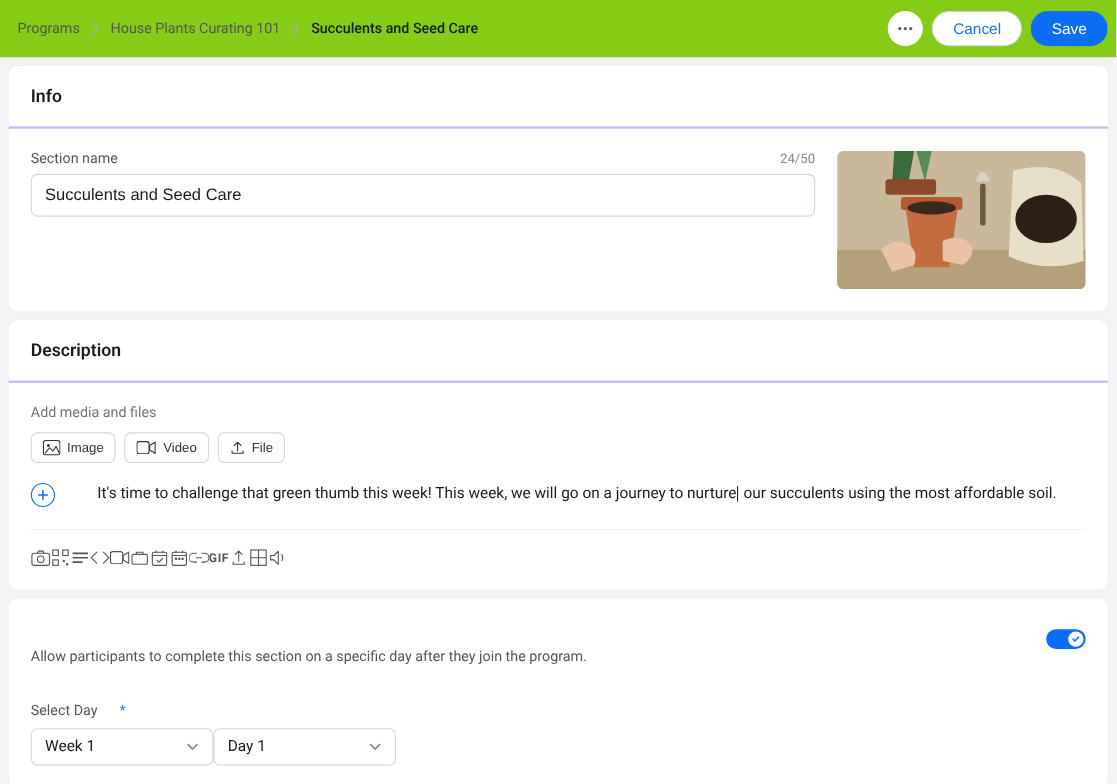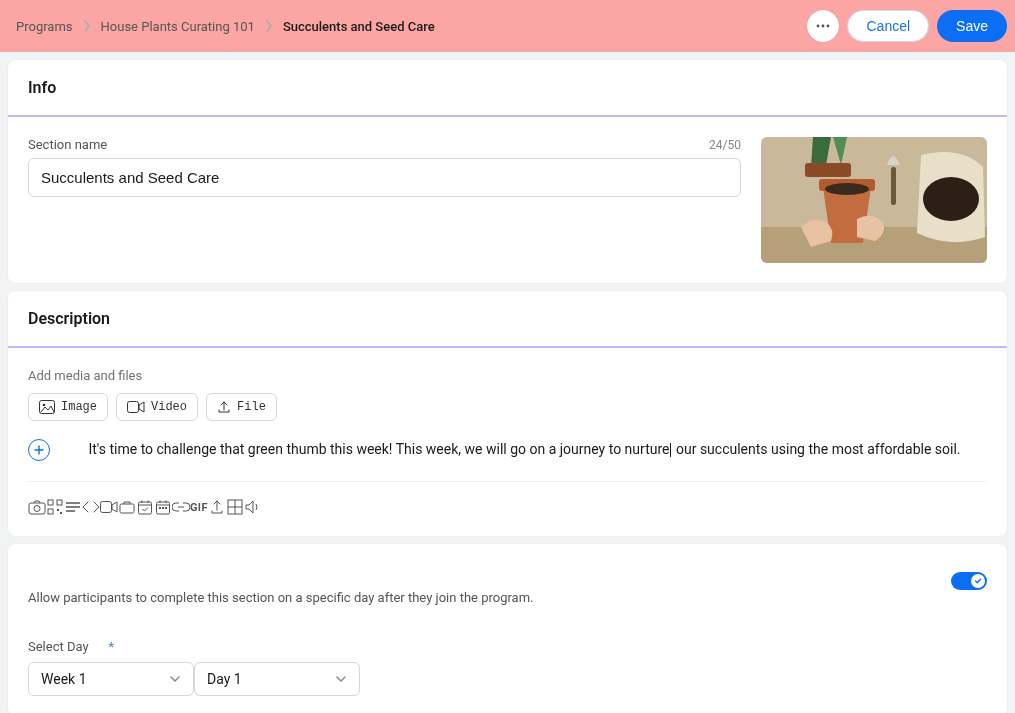--- a/index.html
+++ b/index.html
@@ -8,21 +8,21 @@
     background: #f1f3f5;
     color: #1a1a1a;
     font-size: 14px;
     width: 1015px;
   }
   .header {
     display: flex;
     align-items: center;
     justify-content: space-between;
     padding: 10px 8px 10px 16px;
-    background: #fca5a5;
+    background: #84cc16;
   }
   .breadcrumb {
     display: flex;
     align-items: center;
     gap: 10px;
     font-size: 13px;
     color: #555;
   }
   .breadcrumb-link { color: #555; cursor: pointer; }
   .breadcrumb-current { color: #1a1a1a; font-weight: 500; }
@@ -84,21 +84,21 @@
   }
   .info-body {
     display: flex;
     gap: 20px;
     align-items: flex-start;
   }
   .info-left { flex: 1; }
   .label-row {
     display: flex;
     justify-content: space-between;
-    align-items: center;
+    align-items: flex-start;
     margin-bottom: 6px;
   }
   .field-label {
     font-size: 13px;
     color: #555;
   }
   .char-count {
     font-size: 12px;
     color: #888;
   }
@@ -133,21 +133,20 @@
     display: inline-flex;
     align-items: center;
     gap: 6px;
     padding: 6px 10px;
     border: 1px solid #d0d7de;
     border-radius: 6px;
     background: #fff;
     font-size: 12px;
     color: #333;
     cursor: pointer;
-    font-family: Liberation Mono, monospace;
   }
   .desc-row {
     display: flex;
     align-items: flex-start;
     gap: 12px;
     padding-bottom: 20px;
     border-bottom: 1px solid #eef0f2;
     text-align: center;
   }
   .add-circle {

